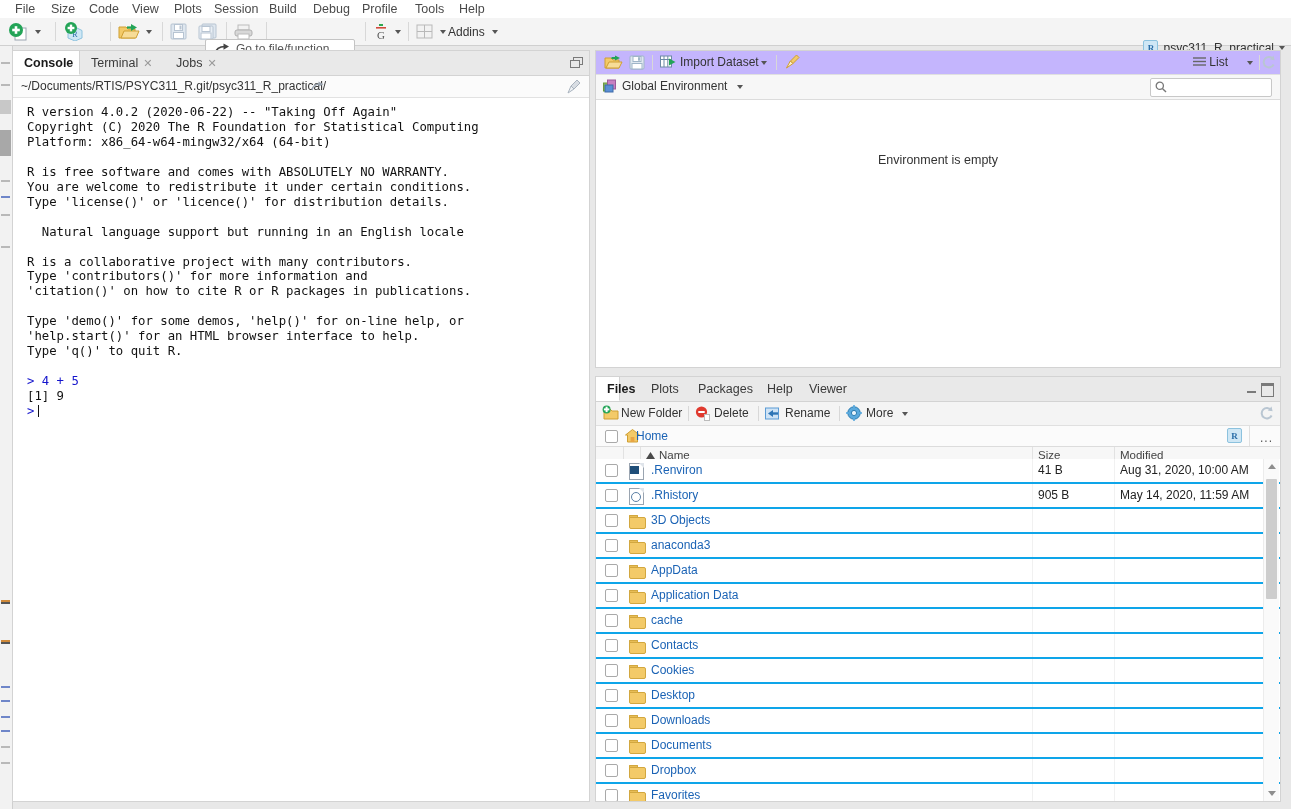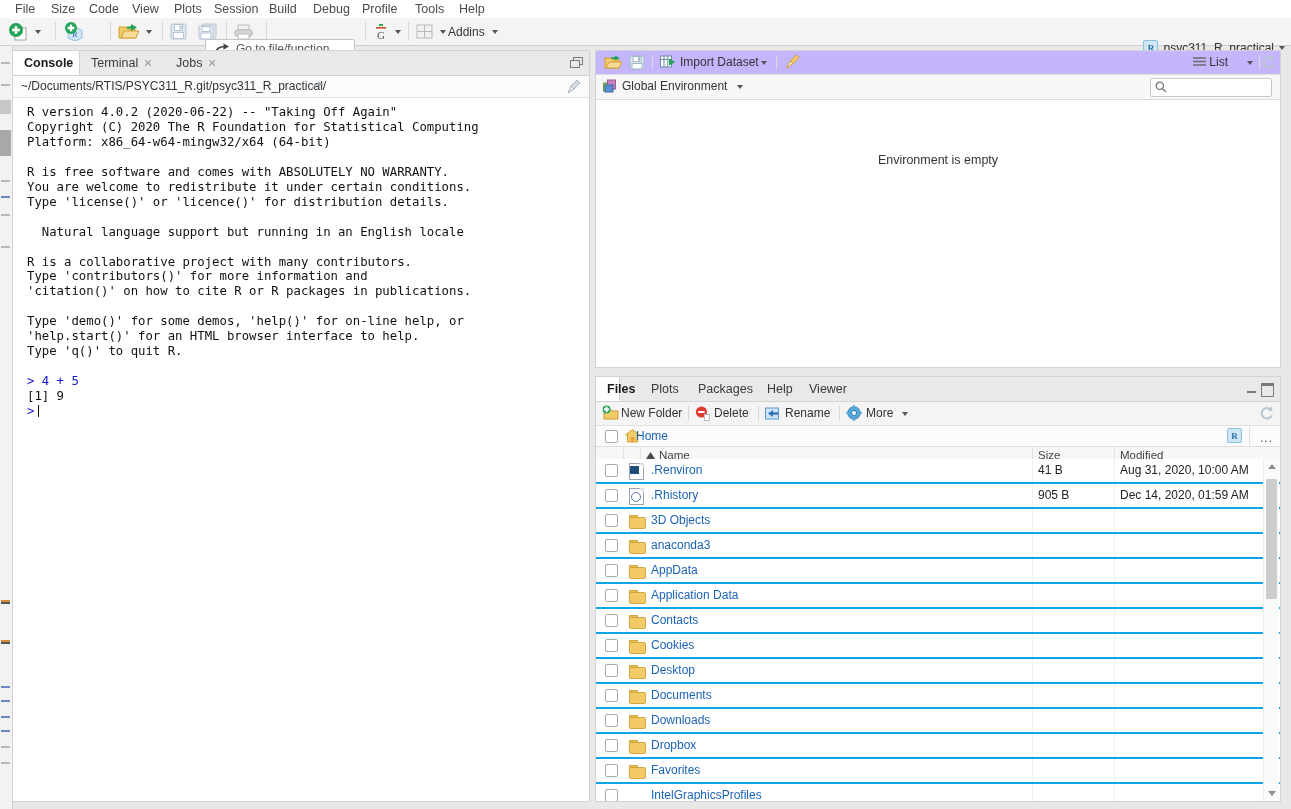--- a/index.html
+++ b/index.html
@@ -472,21 +472,21 @@
           <div class="cb"></div>
           <div class="fi">
             <div class="fileic">
               <div class="clock"></div>
             </div>
           </div>
           <div class="nm">.Rhistory</div>
           <div class="vsep" style="left: 436px;"></div>
           <div class="vsep" style="left: 518px;"></div>
           <div class="sz">905 B</div>
-          <div class="md">Dec 14, 2020, 01:59 AM</div>
+          <div class="md">May 14, 2020, 11:59 AM</div>
         </div>
         <div class="frow">
           <div class="cb"></div>
           <div class="fi">
             <div class="folder">
               <div class="t"></div>
               <div class="b"></div>
             </div>
           </div>
           <div class="nm">3D Objects</div>
@@ -538,20 +538,34 @@
           <div class="md"></div>
         </div>
         <div class="frow">
           <div class="cb"></div>
           <div class="fi">
             <div class="folder">
               <div class="t"></div>
               <div class="b"></div>
             </div>
           </div>
+          <div class="nm">cache</div>
+          <div class="vsep" style="left: 436px;"></div>
+          <div class="vsep" style="left: 518px;"></div>
+          <div class="sz"></div>
+          <div class="md"></div>
+        </div>
+        <div class="frow">
+          <div class="cb"></div>
+          <div class="fi">
+            <div class="folder">
+              <div class="t"></div>
+              <div class="b"></div>
+            </div>
+          </div>
           <div class="nm">Contacts</div>
           <div class="vsep" style="left: 436px;"></div>
           <div class="vsep" style="left: 518px;"></div>
           <div class="sz"></div>
           <div class="md"></div>
         </div>
         <div class="frow">
           <div class="cb"></div>
           <div class="fi">
             <div class="folder">
@@ -580,35 +594,35 @@
           <div class="md"></div>
         </div>
         <div class="frow">
           <div class="cb"></div>
           <div class="fi">
             <div class="folder">
               <div class="t"></div>
               <div class="b"></div>
             </div>
           </div>
+          <div class="nm">Downloads</div>
+          <div class="vsep" style="left: 436px;"></div>
+          <div class="vsep" style="left: 518px;"></div>
+          <div class="sz"></div>
+          <div class="md"></div>
+        </div>
+        <div class="frow">
+          <div class="cb"></div>
+          <div class="fi">
+            <div class="folder">
+              <div class="t"></div>
+              <div class="b"></div>
+            </div>
+          </div>
           <div class="nm">Documents</div>
-          <div class="vsep" style="left: 436px;"></div>
-          <div class="vsep" style="left: 518px;"></div>
-          <div class="sz"></div>
-          <div class="md"></div>
-        </div>
-        <div class="frow">
-          <div class="cb"></div>
-          <div class="fi">
-            <div class="folder">
-              <div class="t"></div>
-              <div class="b"></div>
-            </div>
-          </div>
-          <div class="nm">Downloads</div>
           <div class="vsep" style="left: 436px;"></div>
           <div class="vsep" style="left: 518px;"></div>
           <div class="sz"></div>
           <div class="md"></div>
         </div>
         <div class="frow">
           <div class="cb"></div>
           <div class="fi">
             <div class="folder">
               <div class="t"></div>

